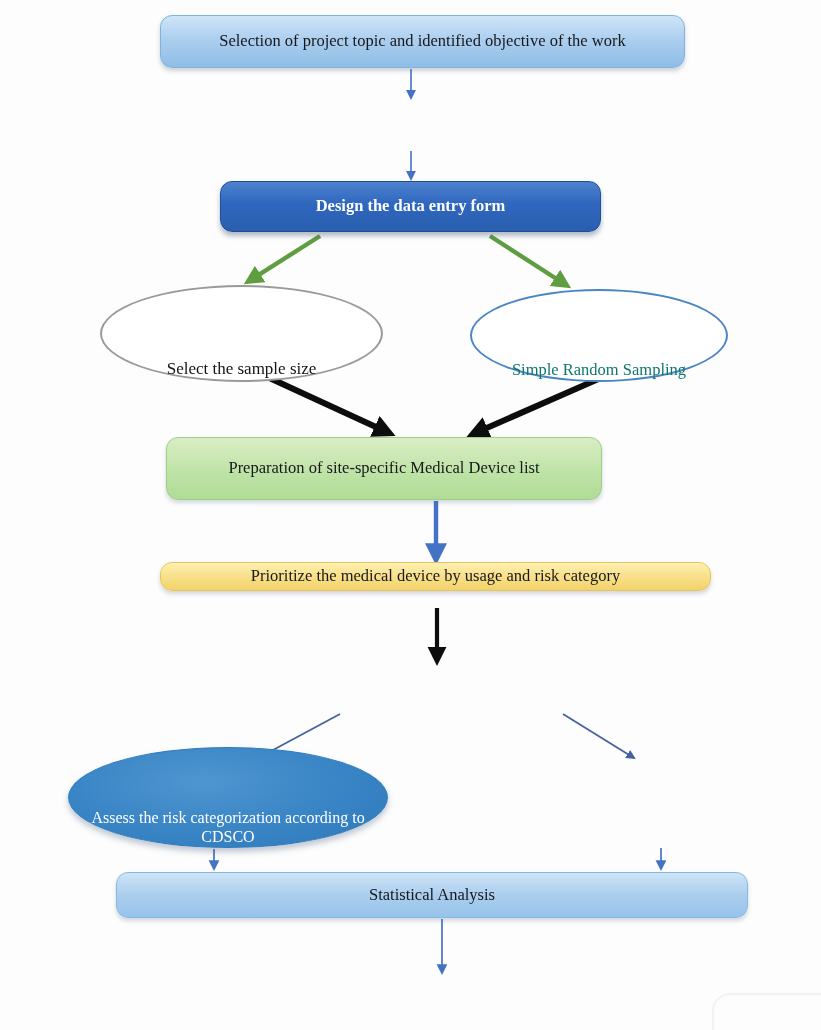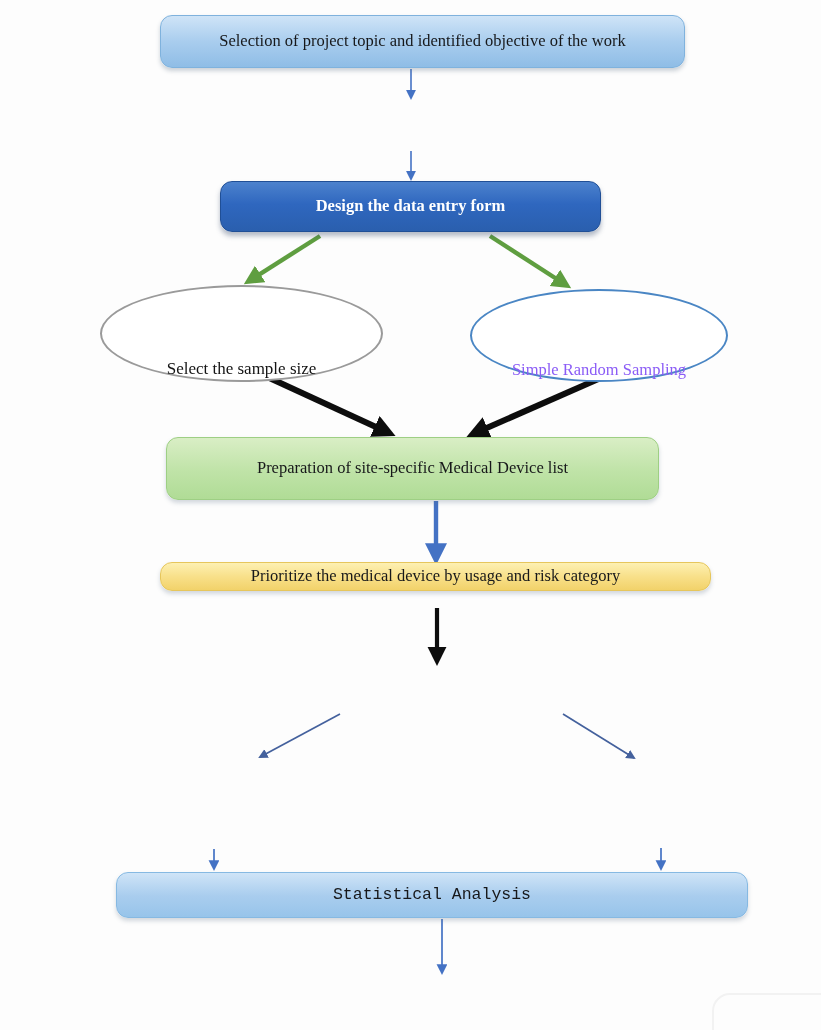--- a/index.html
+++ b/index.html
@@ -93,27 +93,27 @@
     border: 2px solid #9a9a9a;
     color: #141414;
     font-size: 17px;
   }
 
   
   .n-random-sampling {
     left: 470px; top: 289px; width: 258px; height: 93px;
     background: #ffffff;
     border: 2px solid #4a86c4;
-    color: #8b5cf6;
+    color: #0f766e;
     font-size: 16.5px;
   }
 
   
   .n-device-list {
-    left: 166px; top: 437px; width: 493px; height: 63px;
+    left: 166px; top: 437px; width: 436px; height: 63px;
     background: linear-gradient(to bottom, #d9eec5 0%, #bfe3a7 55%, #b0dc96 100%);
     border: 1px solid #9ecf84;
     box-shadow: 0 3px 4px rgba(90,110,130,0.26);
     color: #17181a;
     font-size: 16.5px;
   }
 
   
   .n-prioritize {
     left: 160px; top: 562px; width: 551px; height: 29px;
@@ -155,21 +155,20 @@
   }
 
   
   .n-stat-analysis {
     left: 116px; top: 872px; width: 632px; height: 46px;
     background: linear-gradient(to bottom, #cfe4f7 0%, #a9cdee 52%, #97c4ea 100%);
     border: 1px solid #86b9e2;
     box-shadow: 0 3px 4px rgba(90,110,130,0.26);
     color: #17181a;
     font-size: 16.5px;
-    font-family: Liberation Mono, monospace;
   }
 
   
   .n-conclusion {
     left: 292px; top: 976px; width: 318px; height: 44px;
     background: #ffffff;
     border: 2.5px solid #57a04a;
     color: #141414;
     font-size: 16.5px;
   }
@@ -258,20 +257,23 @@
 
   <div class="node rrect n-device-list">
     <span class="label">Preparation of site-specific Medical Device list</span>
   </div>
 
   <div class="node rrect n-prioritize">
     <span class="label">Prioritize the medical device by usage and risk category</span>
   </div>
 
 
+  <div class="node ellipse n-assess-risk">
+    <span class="label">Assess the risk categorization according to CDSCO</span>
+  </div>
 
 
   <div class="node rrect n-stat-analysis">
     <span class="label">Statistical Analysis</span>
   </div>
 
 
 </div>
 
 </body></html>

